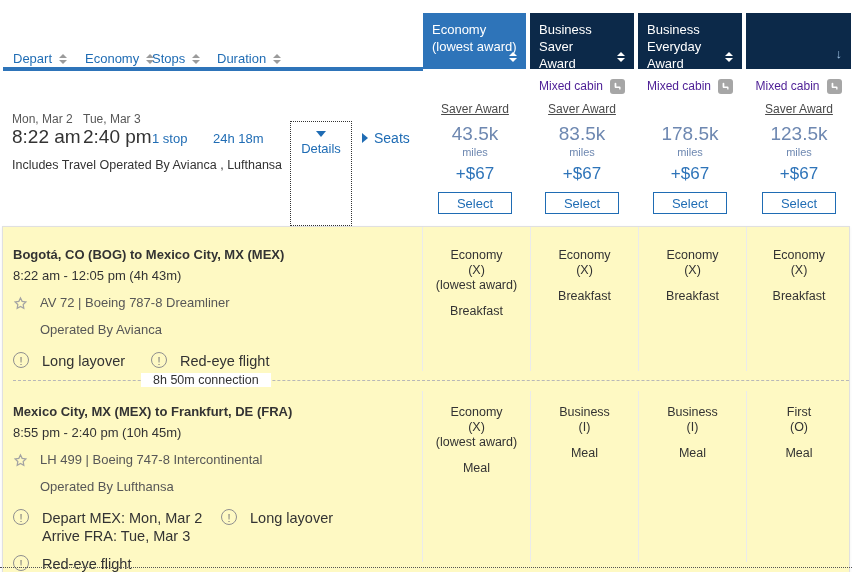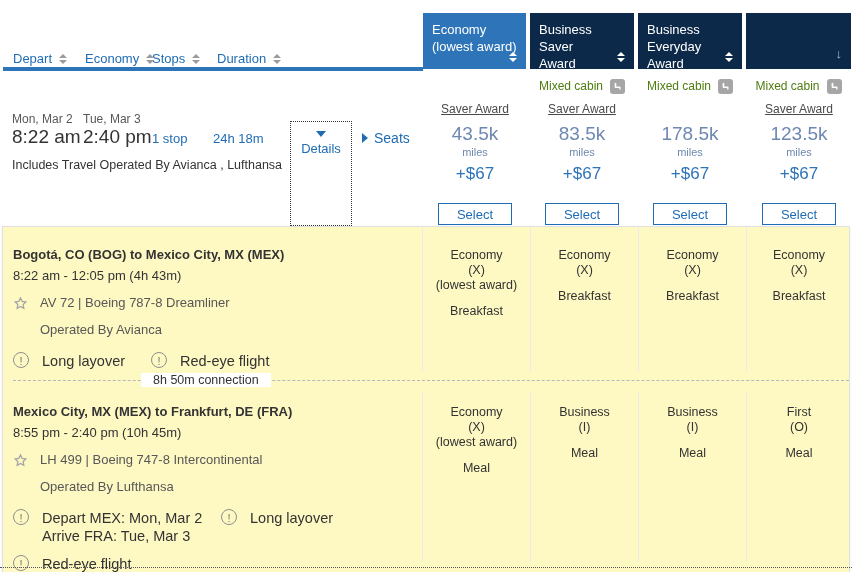--- a/index.html
+++ b/index.html
@@ -20,21 +20,21 @@
   
   .fare-col{position:absolute;top:13px;height:56px;box-sizing:border-box;padding:8px 9px;
     color:#fff;font-size:13px;line-height:17px;cursor:pointer;}
   .fare-col.light{background:#2e74b9;}
   .fare-col.dark{background:#0c2949;}
   .fare-col .hdr-sort{position:absolute;right:9px;bottom:7px;}
   .arrow-down-icon::before{content:"\2193";color:#9dc0e2;font-size:13px;font-weight:bold;}
 
   
   .mixed-badge{position:absolute;top:78px;height:16px;display:flex;align-items:center;justify-content:center;gap:7px;}
-  .mixed-label{color:#4d7c0f;font-size:12px;}
+  .mixed-label{color:#4c1d95;font-size:12px;}
   .seat-icon{width:15px;height:15px;background:#a6a6a6;border-radius:3px;display:inline-flex;
     align-items:center;justify-content:center;cursor:pointer;}
 
   
   .day-label{position:absolute;top:112px;font-size:12px;color:#575757;}
   .time-label{position:absolute;top:126px;font-size:19px;color:#333;}
   .blue-sm{position:absolute;top:131px;font-size:13px;color:#1f6cb4;}
   .details-outline{position:absolute;left:290px;top:121px;width:62px;height:105px;
     border:1px dotted #333;box-sizing:border-box;}
   .details-btn{position:absolute;left:0;top:9px;width:100%;display:flex;align-items:center;
@@ -44,21 +44,21 @@
     color:#1f6cb4;font-size:14px;cursor:pointer;}
   .tri-right-blue{width:0;height:0;border-top:5px solid transparent;border-bottom:5px solid transparent;border-left:6px solid #1f6cb4;}
   .note-label{position:absolute;left:12px;top:158px;font-size:12.5px;color:#333;}
 
   
   .price-cell{position:absolute;top:100px;width:104px;text-align:center;}
   .saver-label{font-size:12px;color:#4a4a4a;height:15px;margin-top:2px;text-decoration:underline;}
   .miles-val{font-size:19px;color:#6e88b1;margin-top:6px;}
   .miles-unit{font-size:11px;color:#6e88b1;margin-top:1px;}
   .fees{font-size:17px;color:#2e74b9;margin-top:6px;}
-  .select-btn{margin-top:19px;width:74px;height:22px;background:#fff;border:1px solid #1f6cb4;
+  .select-btn{margin-top:8px;width:74px;height:22px;background:#fff;border:1px solid #1f6cb4;
     color:#1f6cb4;font-size:13px;font-family:inherit;cursor:pointer;padding:0;}
 
   
   .details-panel{position:absolute;left:2px;top:226px;width:848px;height:385px;background:#fef9c3;
     border:1px solid #e0e0e0;box-sizing:border-box;box-shadow:0 1px 3px rgba(0,0,0,0.06);}
   .seg-row{position:relative;width:100%;}
   .seg-row.first{height:144px;}
   .seg-row.second{height:171px;}
   .seg-body{position:absolute;left:0;top:0;width:419px;height:100%;box-sizing:border-box;padding-left:10px;}
   .seg-row.first .seg-body{padding-top:20px;}

